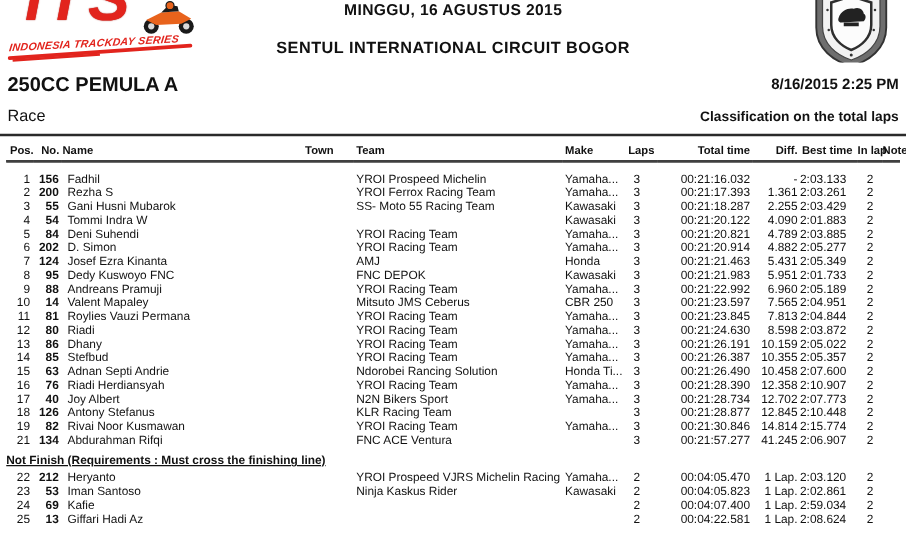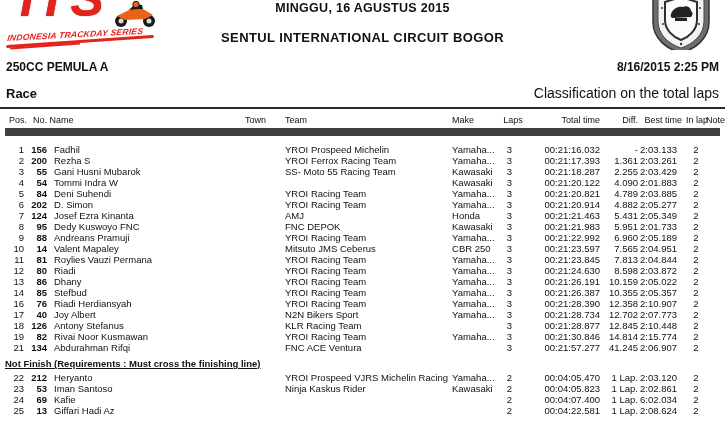--- a/index.html
+++ b/index.html
@@ -26,34 +26,34 @@
   .swoosh2 { position:absolute; top:45px; left:4px; width:70px; height:1.5px;
              background:#e2241d; transform:rotate(-4deg); }
 
   
   .logo-right { position:absolute; right:12px; top:0; width:64px; height:50px; overflow:hidden; }
   .logo-right svg { position:absolute; top:-16px; left:0; }
 
   
   .meta1 { position:absolute; top:60px;  left:6px; right:6px; display:flex; justify-content:space-between; }
   .meta2 { position:absolute; top:85px;  left:6px; right:6px; display:flex; justify-content:space-between; align-items:flex-end; }
-  .class-name { font-size:12px; font-weight:bold; }
+  .class-name { font-size:16px; font-weight:bold; }
   .datetime   { font-size:12px; font-weight:bold; }
-  .session    { font-size:13px; font-weight:bold; }
-  .classif    { font-size:14px; font-weight:normal; }
+  .session    { font-size:13px; font-weight:normal; }
+  .classif    { font-size:11px; font-weight:bold; }
   .rule { position:absolute; top:107px; left:0; width:725px; border-top:2px solid #2a2a2a; }
 
   
   .content { position:absolute; top:111px; left:5px; width:715px; }
   table { border-collapse:collapse; table-layout:fixed; width:715px; }
   col.w-pos{width:22px} col.w-no{width:22px} col.w-name{width:179px} col.w-town{width:55px}
   col.w-team{width:167px} col.w-make{width:50px} col.w-laps{width:26px} col.w-total{width:76px}
   col.w-diff{width:38px} col.w-best{width:46px} col.w-inlap{width:20px} col.w-note{width:14px}
 
-  th { font-size:9px; font-weight:normal; padding:4px 0 3px; border-bottom:8px solid #404040;
+  th { font-size:9px; font-weight:bold; padding:4px 0 3px; border-bottom:2px solid #404040;
        white-space:nowrap; text-align:left; }
   th.h-pos{text-align:right;} th.h-noname{padding-left:6px;margin-top:34px;} th.h-town{text-align:center;}
   th.h-team{padding-left:2px;} th.h-make{padding-left:2px;} th.h-laps{text-align:center;}
   th.h-total{text-align:right; padding-right:2px;} th.h-diff{text-align:right; padding-right:2px;}
   th.h-best{text-align:right; padding-right:4px;} th.h-inlap{text-align:center;} th.h-note{text-align:left;}
 
   td { font-size:9.5px; height:11px; line-height:11px; white-space:nowrap; overflow:hidden; padding:0; }
   td.c-pos  {text-align:right; padding-right:3px;}
   td.c-no   {text-align:right; font-weight:bold; padding-right:2px;}
   td.c-name {padding-left:5px;}
@@ -347,20 +347,34 @@
     <td class="c-team">YROI Racing Team</td>
     <td class="c-make">Yamaha...</td>
     <td class="c-laps">3</td>
     <td class="c-total">00:21:26.387</td>
     <td class="c-diff">10.355</td>
     <td class="c-best">2:05.357</td>
     <td class="c-inlap">2</td>
     <td class="c-note"></td>
   </tr>
           <tr>
+    <td class="c-pos">15</td>
+    <td class="c-no">63</td>
+    <td class="c-name">Adnan Septi Andrie</td>
+    <td class="c-town"></td>
+    <td class="c-team">Ndorobei Rancing Solution</td>
+    <td class="c-make">Honda Ti...</td>
+    <td class="c-laps">3</td>
+    <td class="c-total">00:21:26.490</td>
+    <td class="c-diff">10.458</td>
+    <td class="c-best">2:07.600</td>
+    <td class="c-inlap">2</td>
+    <td class="c-note"></td>
+  </tr>
+          <tr>
     <td class="c-pos">16</td>
     <td class="c-no">76</td>
     <td class="c-name">Riadi Herdiansyah</td>
     <td class="c-town"></td>
     <td class="c-team">YROI Racing Team</td>
     <td class="c-make">Yamaha...</td>
     <td class="c-laps">3</td>
     <td class="c-total">00:21:28.390</td>
     <td class="c-diff">12.358</td>
     <td class="c-best">2:10.907</td>
@@ -475,21 +489,21 @@
           <tr>
     <td class="c-pos">24</td>
     <td class="c-no">69</td>
     <td class="c-name">Kafie</td>
     <td class="c-town"></td>
     <td class="c-team"></td>
     <td class="c-make"></td>
     <td class="c-laps">2</td>
     <td class="c-total">00:04:07.400</td>
     <td class="c-diff">1 Lap.</td>
-    <td class="c-best">6:02.034</td>
+    <td class="c-best">2:59.034</td>
     <td class="c-inlap">2</td>
     <td class="c-note"></td>
   </tr>
           <tr>
     <td class="c-pos">25</td>
     <td class="c-no">13</td>
     <td class="c-name">Giffari Hadi Az</td>
     <td class="c-town"></td>
     <td class="c-team"></td>
     <td class="c-make"></td>

